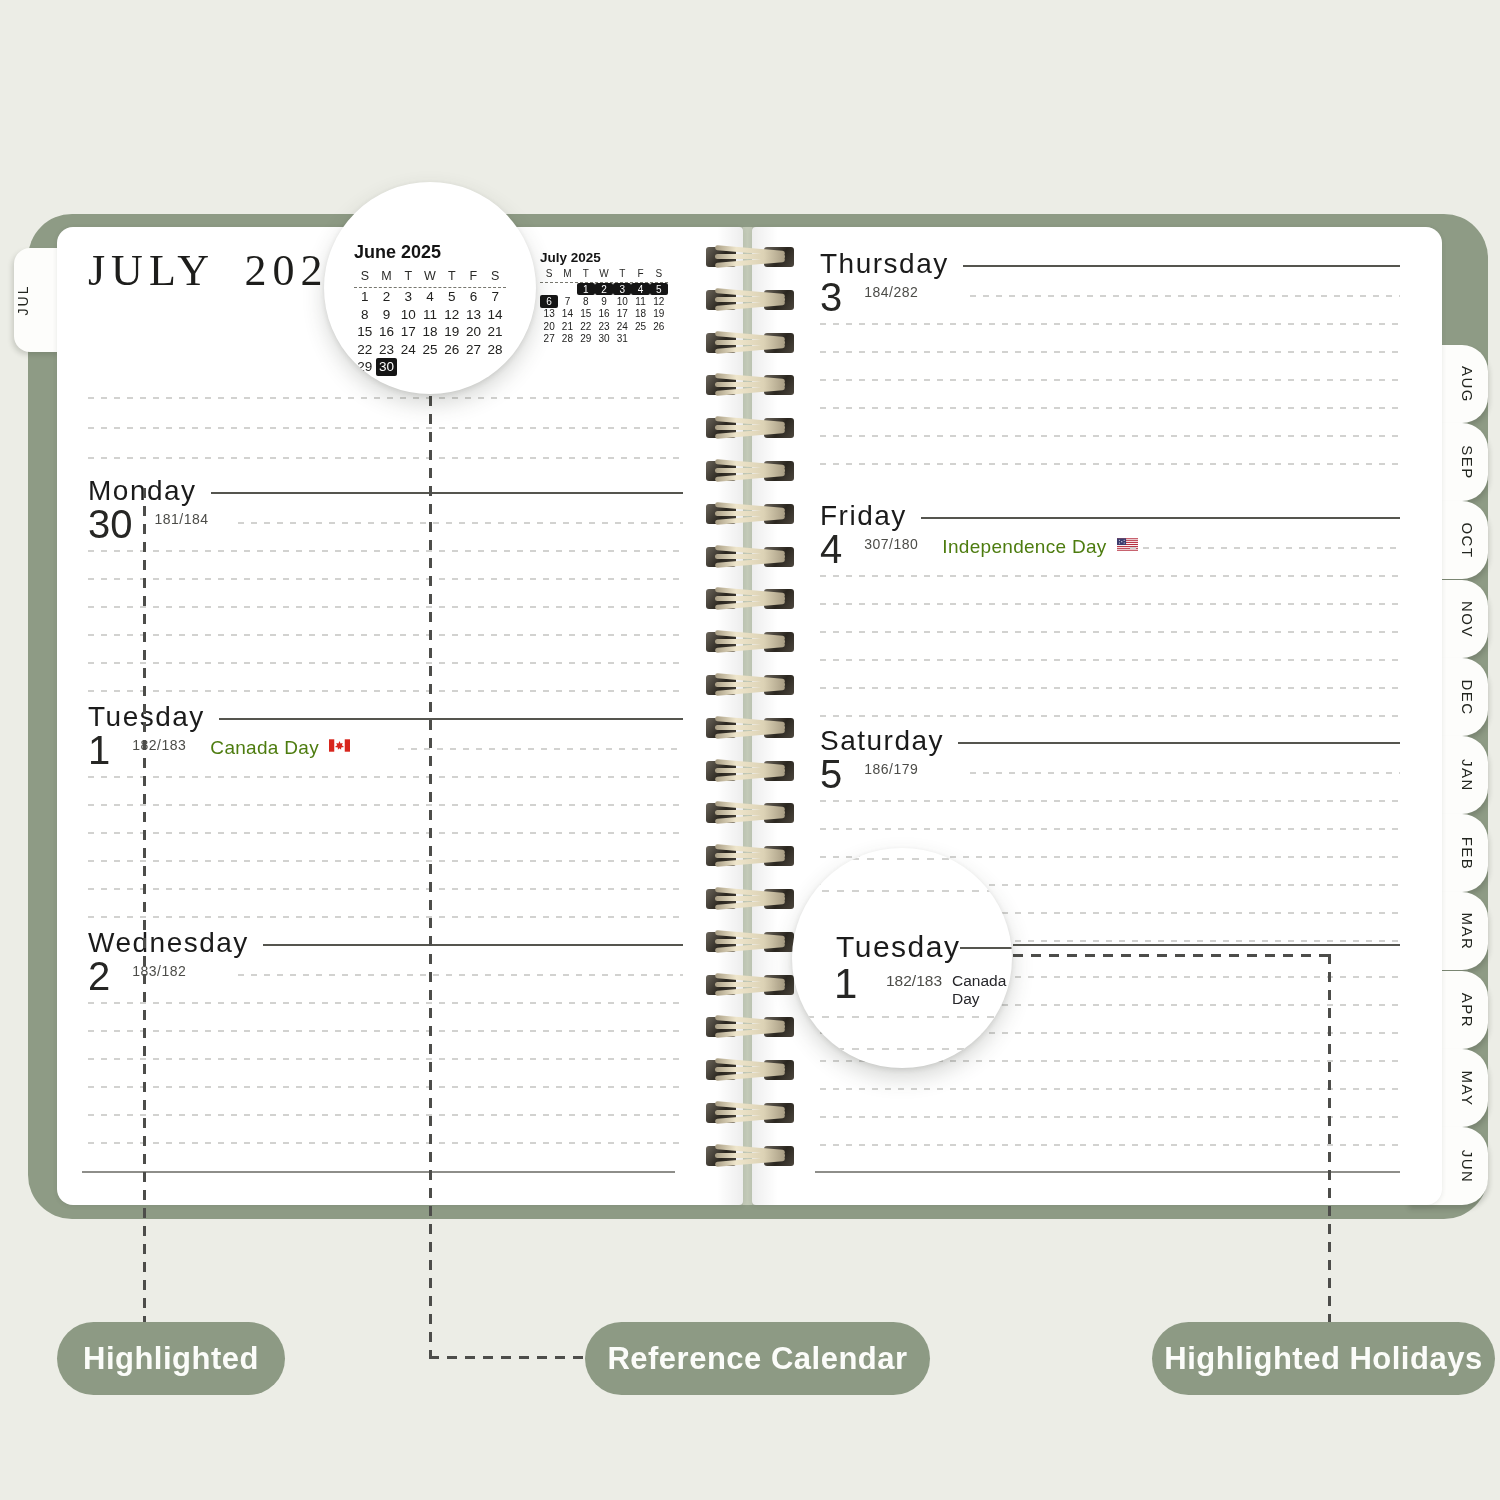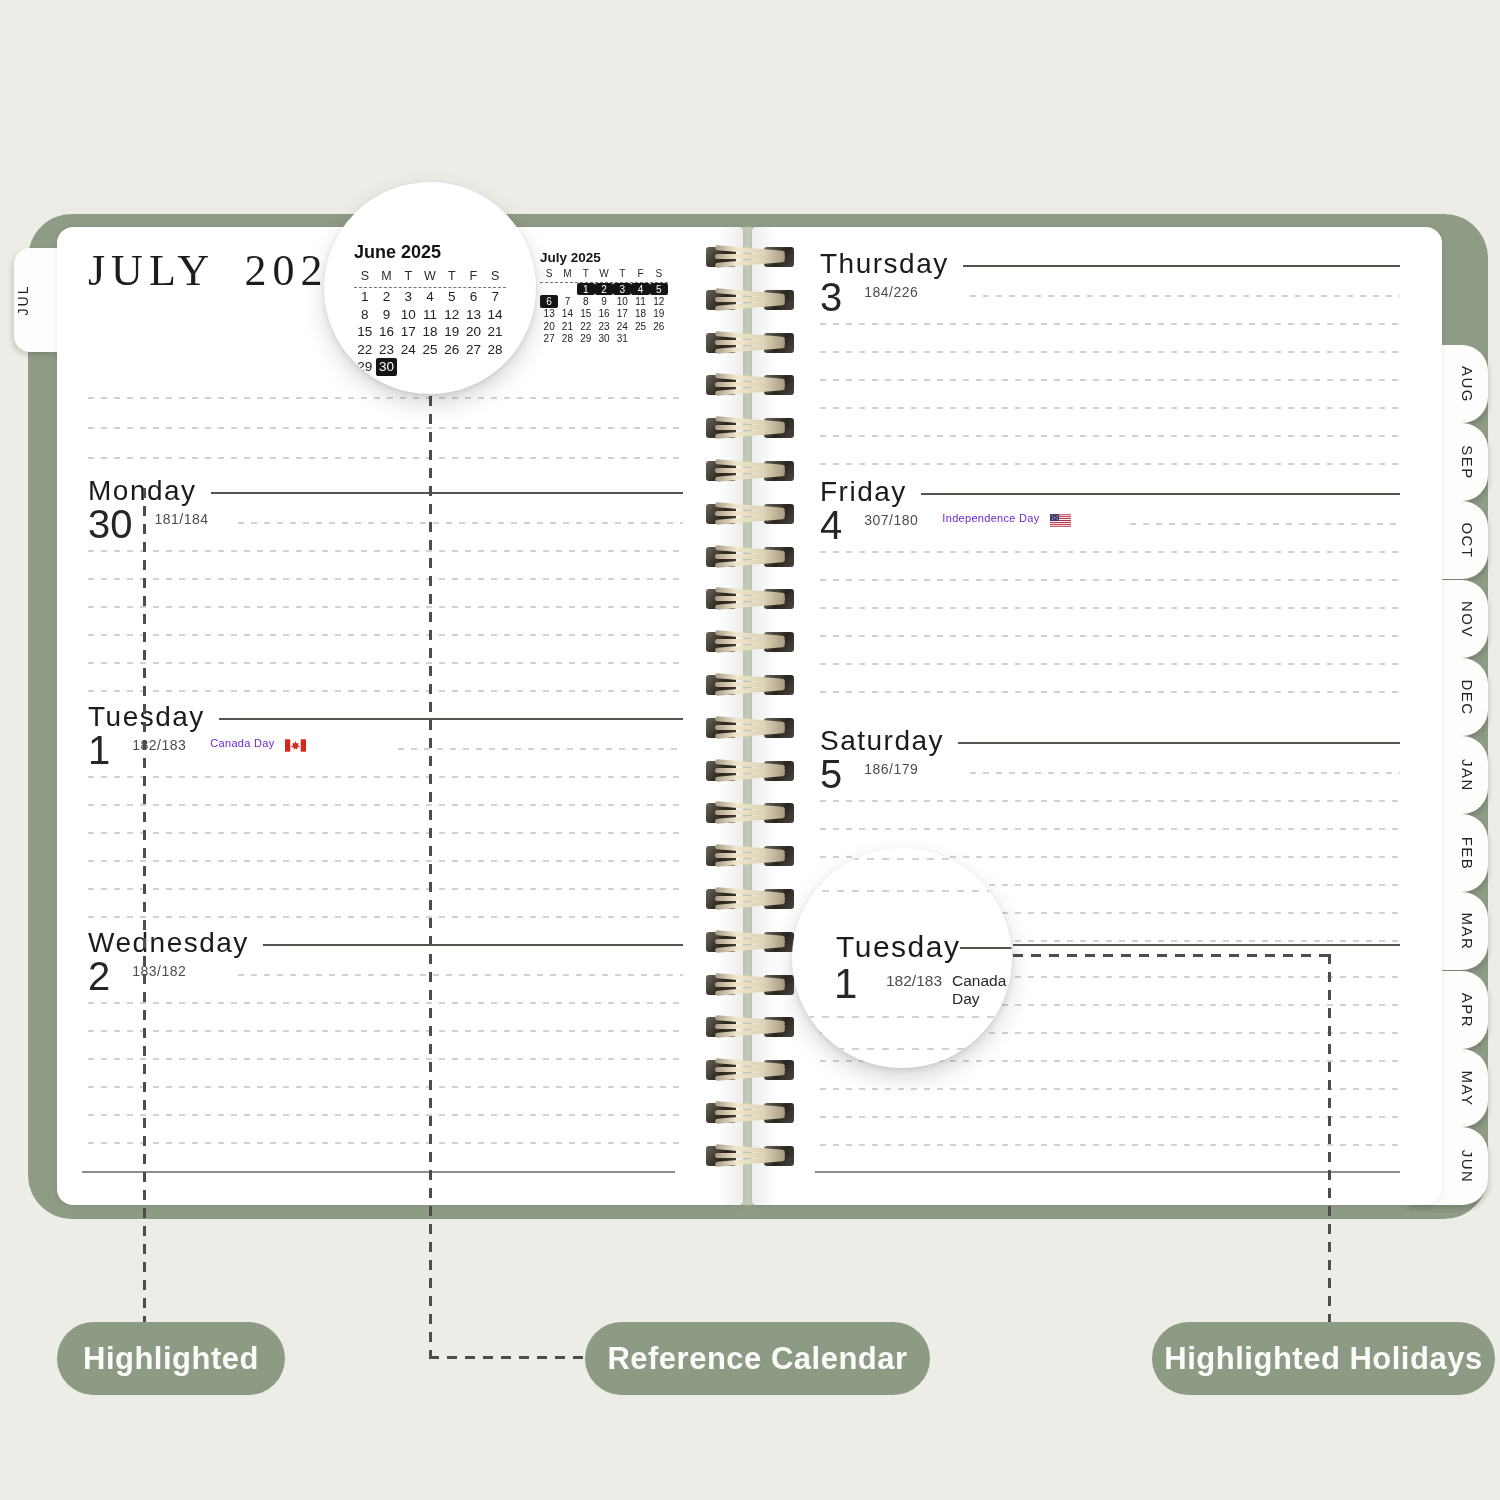--- a/index.html
+++ b/index.html
@@ -36,21 +36,21 @@
   .big-title{position:absolute;left:88px;top:245px;z-index:6;
         font-family:"Liberation Serif","DejaVu Serif",serif;font-size:44px;color:#1d1d1b;
         letter-spacing:6px;word-spacing:14px;}
   .day-section{position:absolute;z-index:6;}
   .day-head{display:flex;align-items:center;height:30px;}
   .day-name{font-size:28px;letter-spacing:1.5px;color:#1b1b1b;white-space:nowrap;}
   .day-rule{flex:1;height:2px;background:#55554f;margin-left:14px;margin-top:4px;}
   .day-daterow{position:absolute;left:0;top:28px;display:flex;align-items:flex-start;}
   .day-num{font-size:40px;line-height:40px;color:#262624;}
   .day-doy{font-size:14px;color:#4c4c48;margin:7px 0 0 22px;letter-spacing:.5px;}
-  .day-holiday{font-size:11px;color:#6d28d9;margin:7px 0 0 24px;letter-spacing:.3px;}
+  .day-holiday{font-size:19px;color:#4d7c0f;margin:7px 0 0 24px;letter-spacing:.3px;}
   .day-flag{margin:8px 0 0 10px;}
   .pline{position:absolute;height:2px;z-index:6;
         background-image:repeating-linear-gradient(90deg,#d2d2d0 0 6px,transparent 6px 13px);}
   .solid-thin{position:absolute;height:1.5px;background:#8e8e8a;z-index:6;}
 
   
   .minical .cal-title{text-align:left;font-weight:bold;color:#141414;}
   .cal-head{display:grid;grid-template-columns:repeat(7,1fr);
         border-bottom:1.5px dashed #77776f;color:#2a2a28;}
   .cal-head div{text-align:center;}
@@ -268,31 +268,31 @@
         <div class="pline" style="left: 0px; right: 0px; top: 186px;"></div>
         <div class="pline" style="left: 0px; right: 0px; top: 214px;"></div>
       </div>
       <div class="day-section" style="left: 820px; top: 249px; width: 580px; height: 226px;">
         <div class="day-head">
           <span class="day-name">Thursday</span>
           <div class="day-rule"></div>
         </div>
         <div class="day-daterow">
           <span class="day-num">3</span>
-          <span class="day-doy">184/226</span>
+          <span class="day-doy">184/282</span>
         </div>
         <div class="pline" style="left: 150px; right: 0px; top: 46px;"></div>
         <div class="pline" style="left: 0px; right: 0px; top: 74px;"></div>
         <div class="pline" style="left: 0px; right: 0px; top: 102px;"></div>
         <div class="pline" style="left: 0px; right: 0px; top: 130px;"></div>
         <div class="pline" style="left: 0px; right: 0px; top: 158px;"></div>
         <div class="pline" style="left: 0px; right: 0px; top: 186px;"></div>
         <div class="pline" style="left: 0px; right: 0px; top: 214px;"></div>
       </div>
-      <div class="day-section" style="left: 820px; top: 477px; width: 580px; height: 226px;">
+      <div class="day-section" style="left: 820px; top: 501px; width: 580px; height: 226px;">
         <div class="day-head">
           <span class="day-name">Friday</span>
           <div class="day-rule"></div>
         </div>
         <div class="day-daterow">
           <span class="day-num">4</span>
           <span class="day-doy">307/180</span>
           <span class="day-holiday">Independence Day</span>
           <span class="day-flag"><svg width="21" height="13" viewBox="0 0 22 13">
               <rect width="22" height="13" fill="#fff"></rect>

